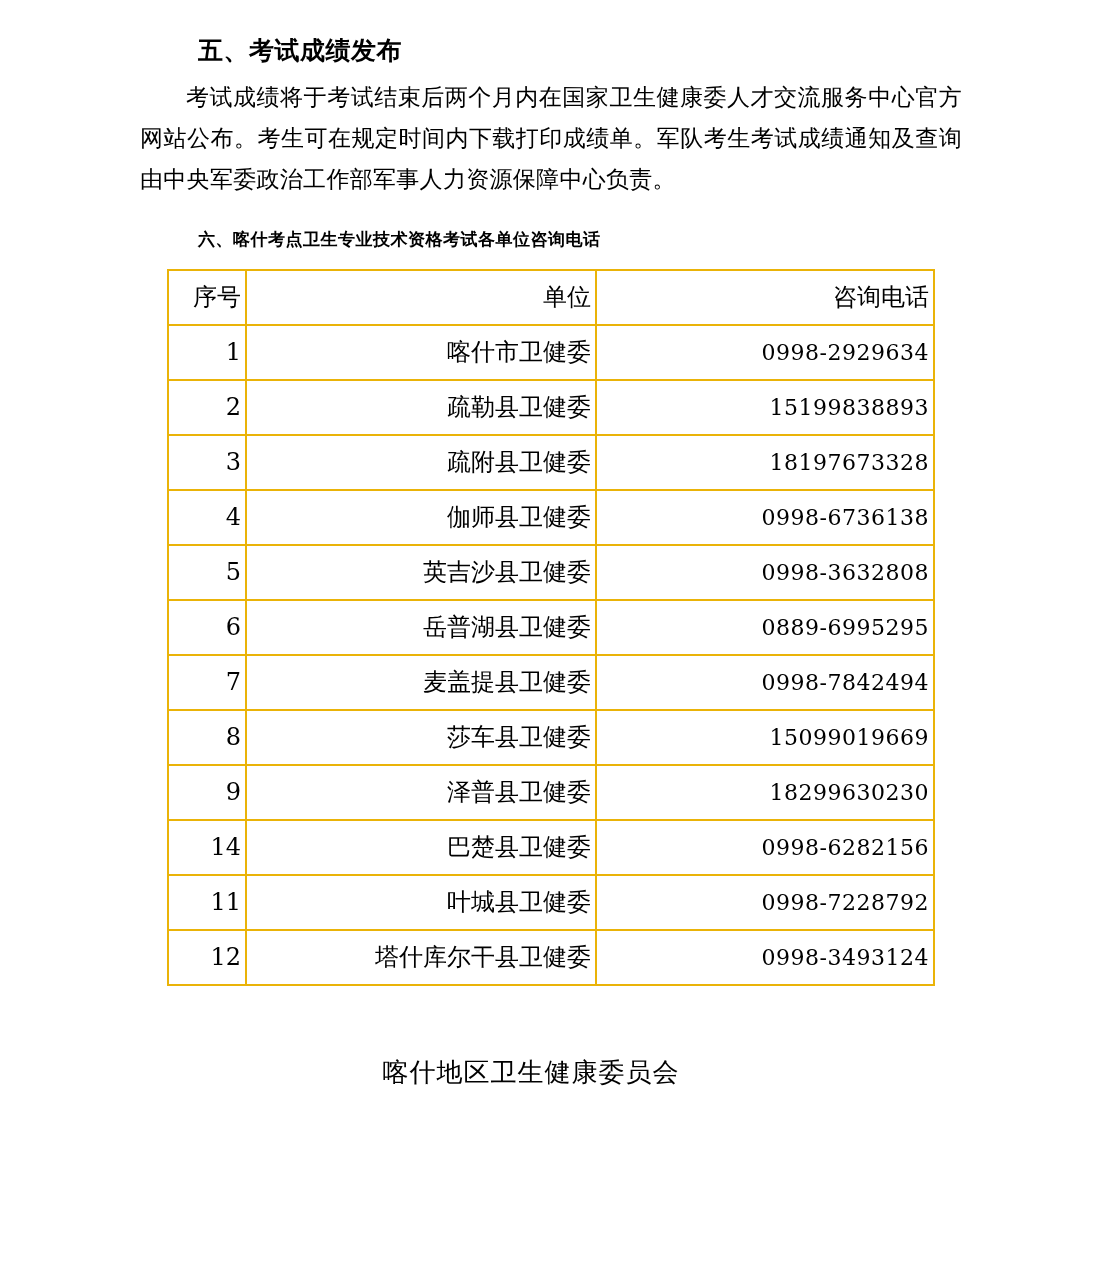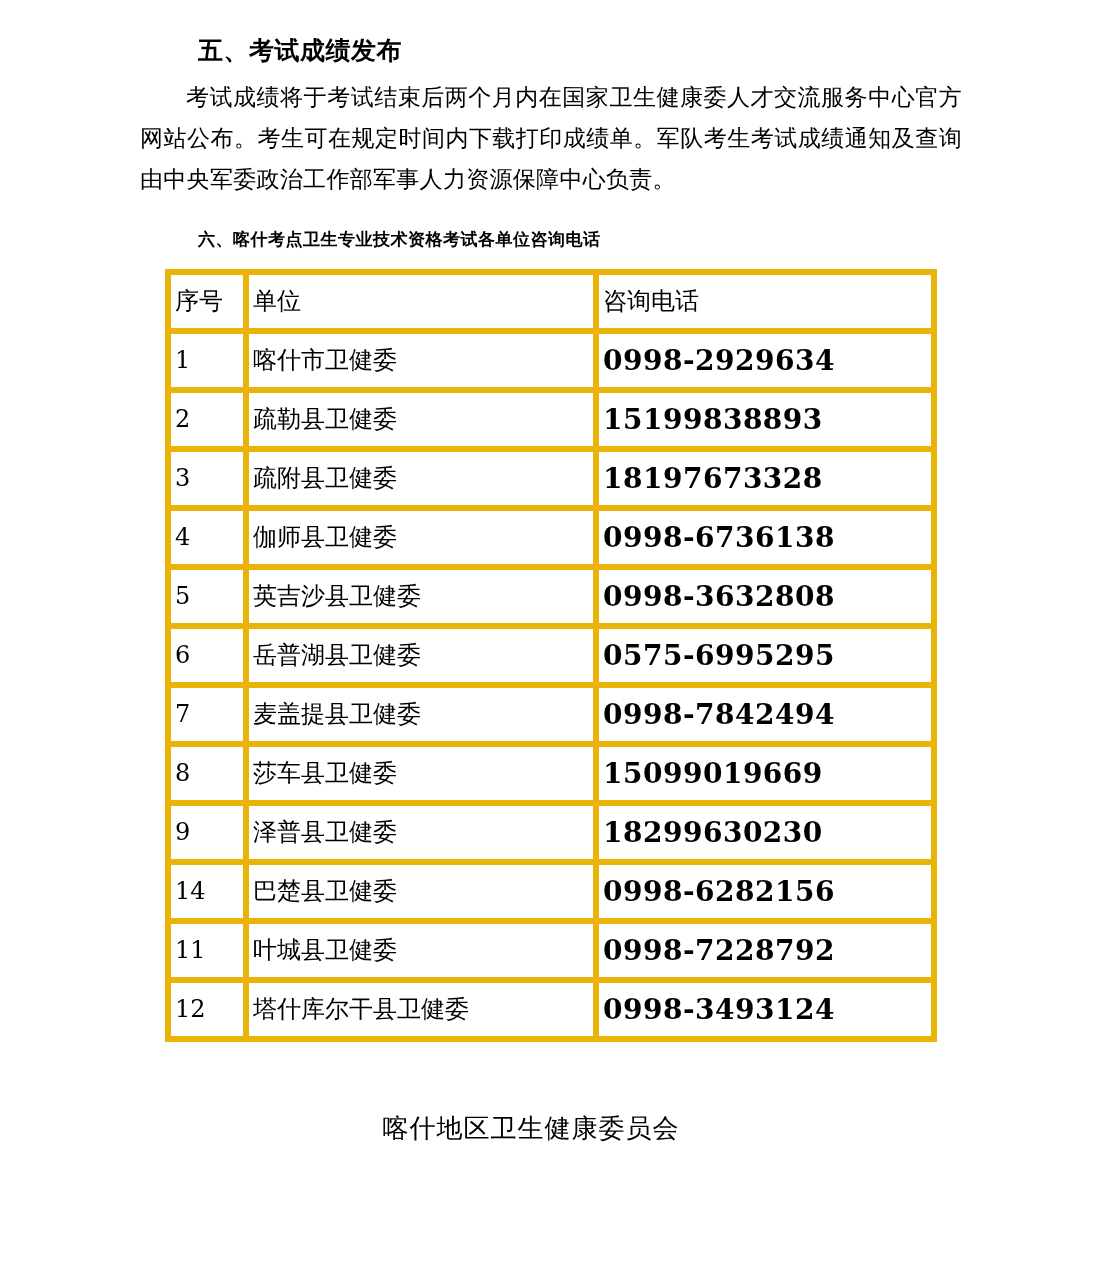--- a/index.html
+++ b/index.html
@@ -52,38 +52,37 @@
   table.contact-table {
     border-collapse: collapse;
     table-layout: fixed;
     width: 766px;
   }
   table.contact-table col.c1 { width: 78px; }
   table.contact-table col.c2 { width: 350px; }
   table.contact-table col.c3 { width: 338px; }
   table.contact-table th,
   table.contact-table td {
-    border: 6px solid #eab308;
-    text-align: left;
+    border: 2px solid #eab308;
+    text-align: right;
     vertical-align: middle;
     height: 53px;
     font-size: 24px;
     font-weight: normal;
     padding: 0 4px;
   }
   table.contact-table th {
     font-size: 24px;
   }
   table.contact-table td.num {
     font-size: 24px;
   }
   table.contact-table td.phone {
-    font-size: 28px;
+    font-size: 22px;
     letter-spacing: 0.5px;
-    font-weight: bold;
   }
   .signature {
     margin-top: 62px;
     text-align: center;
     font-size: 26px;
     line-height: 1.9;
     padding-right: 40px;
   }
   .signature div {
     letter-spacing: 1px;
@@ -137,21 +136,21 @@
           <td class="phone">0998-6736138</td>
         </tr>
         <tr>
           <td class="num">5</td>
           <td>英吉沙县卫健委</td>
           <td class="phone">0998-3632808</td>
         </tr>
         <tr>
           <td class="num">6</td>
           <td>岳普湖县卫健委</td>
-          <td class="phone">0575-6995295</td>
+          <td class="phone">0889-6995295</td>
         </tr>
         <tr>
           <td class="num">7</td>
           <td>麦盖提县卫健委</td>
           <td class="phone">0998-7842494</td>
         </tr>
         <tr>
           <td class="num">8</td>
           <td>莎车县卫健委</td>
           <td class="phone">15099019669</td>

